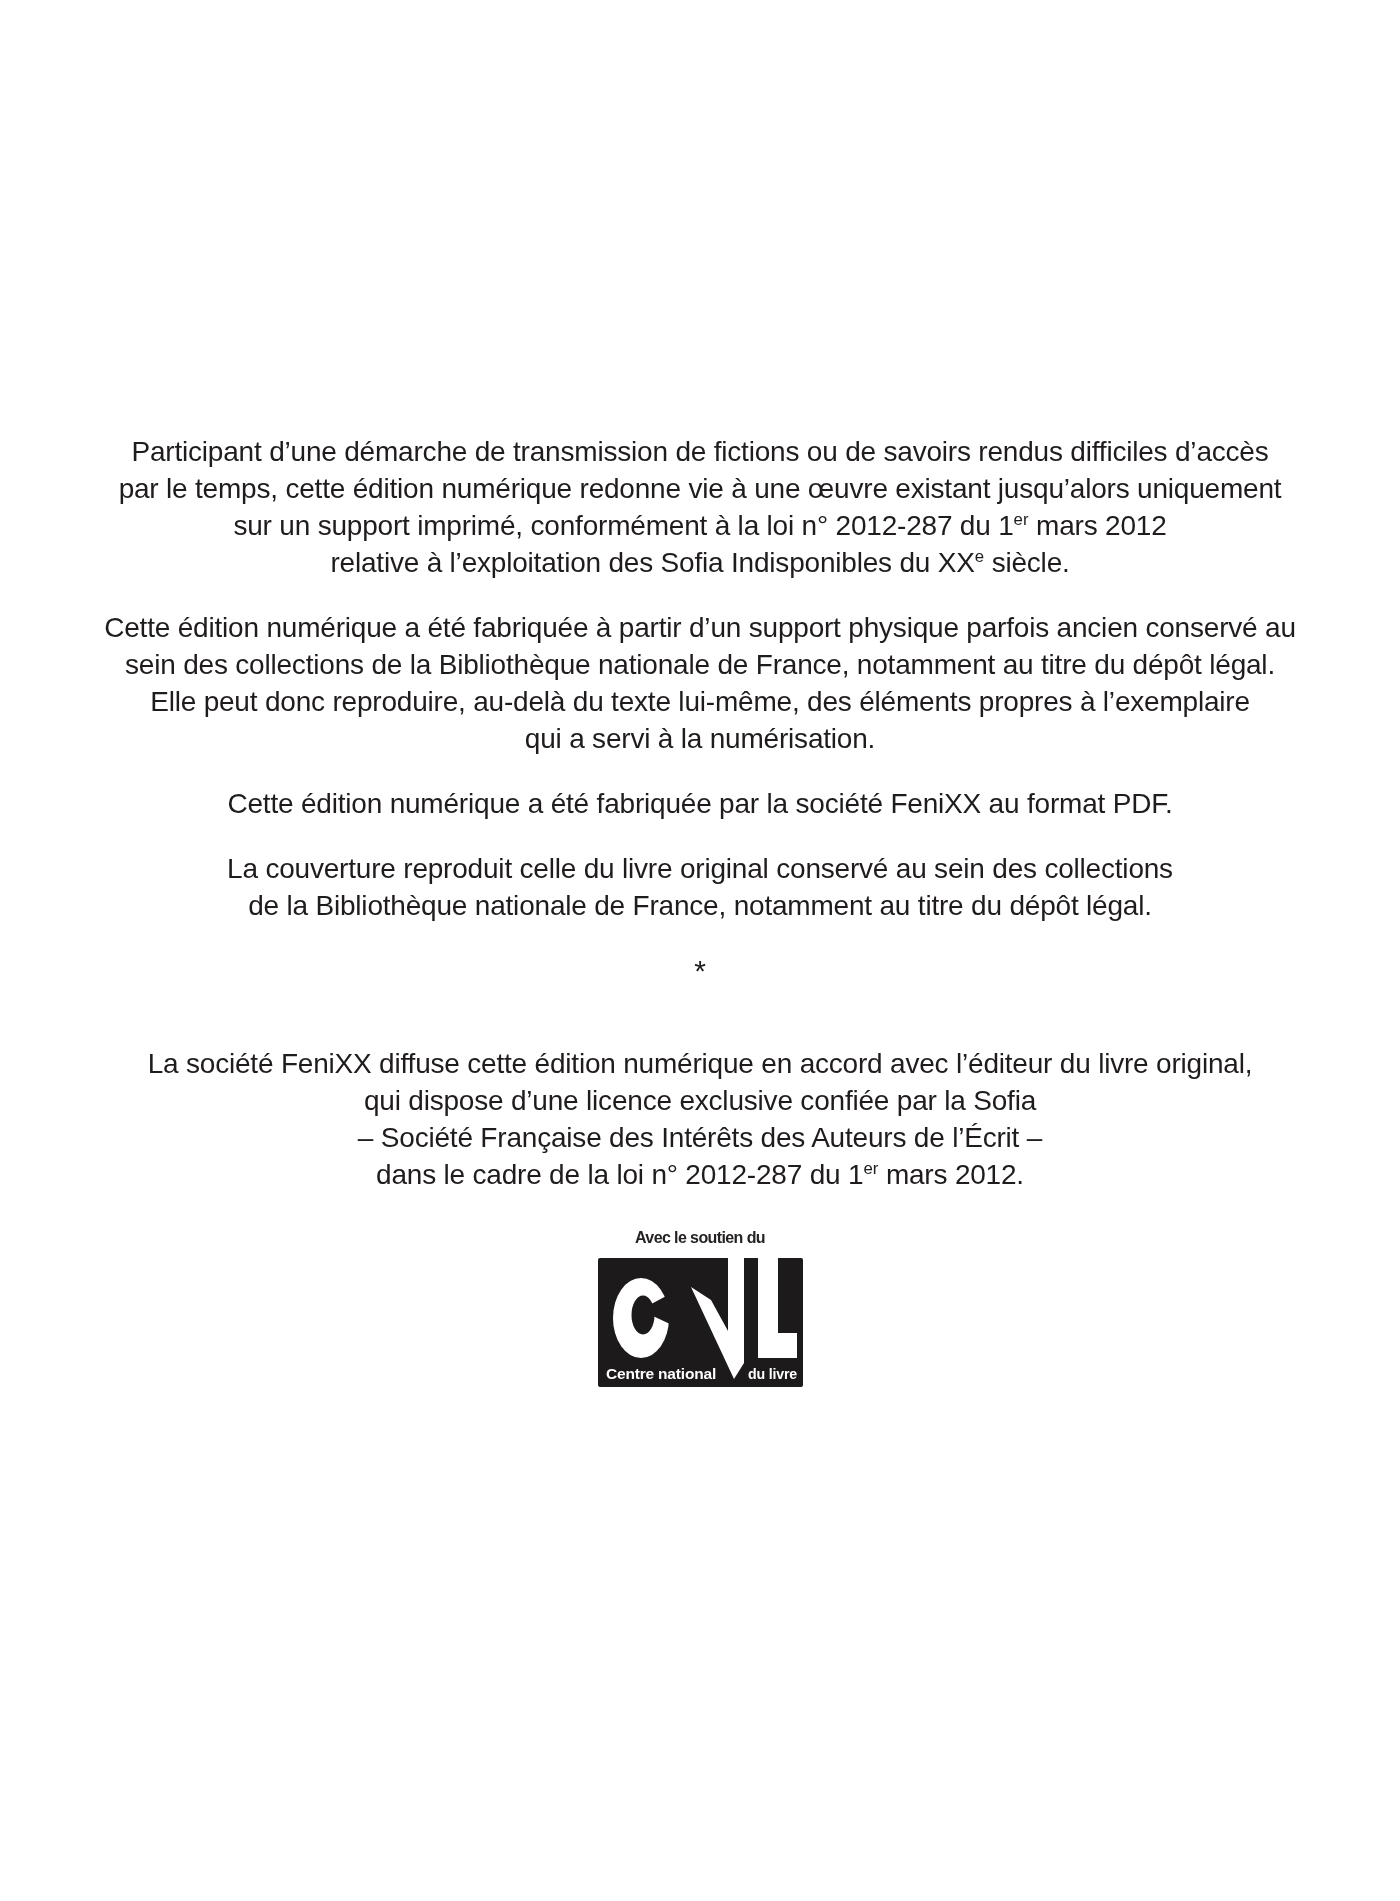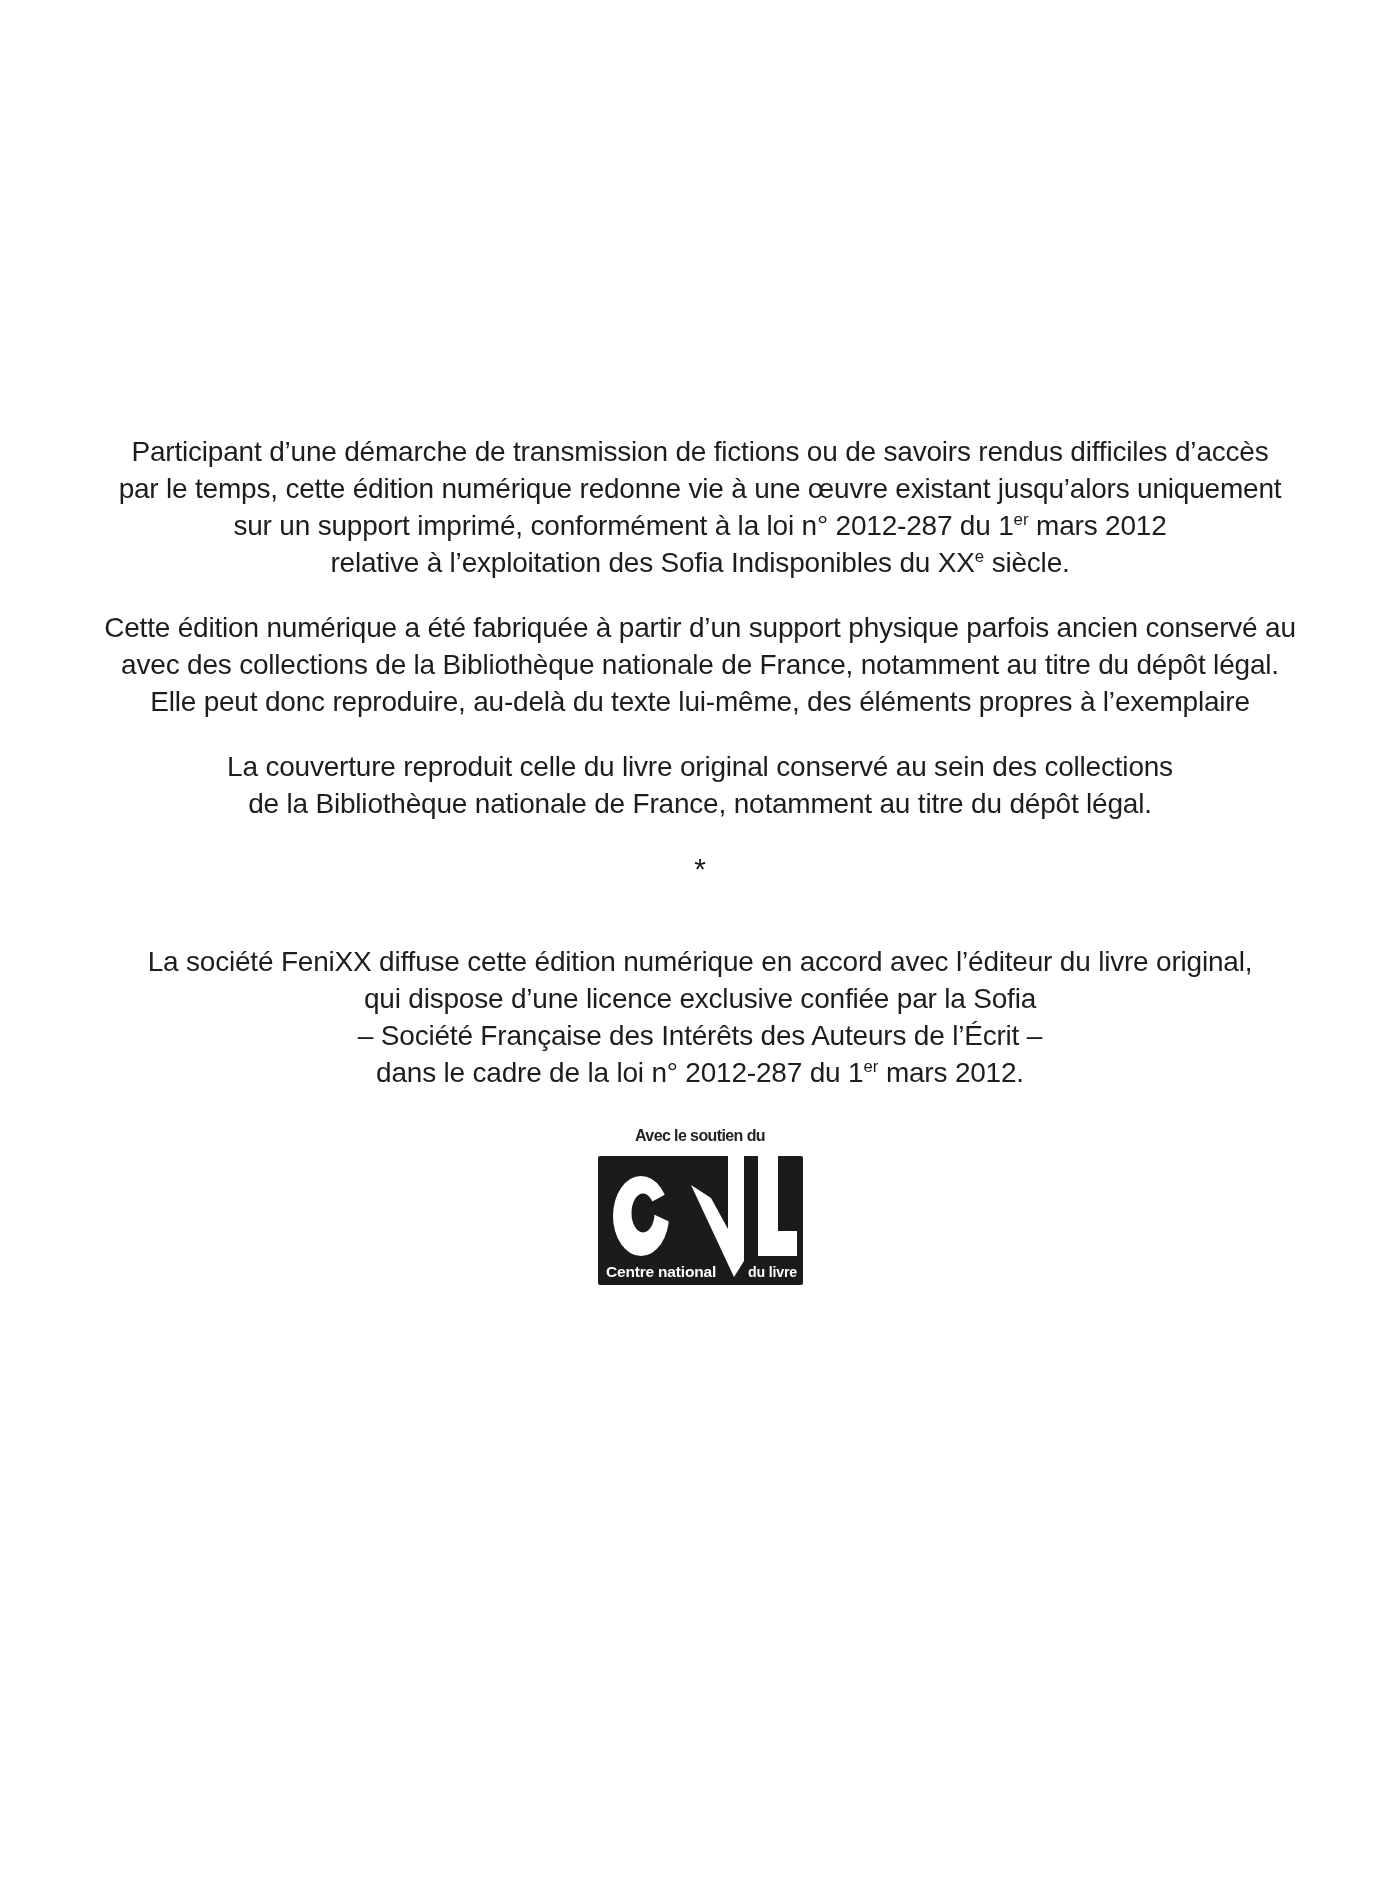--- a/index.html
+++ b/index.html
@@ -57,22 +57,26 @@
 
     <div>
         <div class="para">
           <div class="line"><span>Participant d’une démarche de transmission de fictions ou de savoirs rendus difficiles d’accès</span></div>
           <div class="line"><span>par le temps, cette édition numérique redonne vie à une œuvre existant jusqu’alors uniquement</span></div>
           <div class="line"><span>sur un support imprimé, conformément à la loi n° 2012-287 du 1</span><sup>er</sup><span> mars 2012</span></div>
           <div class="line"><span>relative à l’exploitation des Sofia Indisponibles du XX</span><sup>e</sup><span> siècle.</span></div>
         </div>
         <div class="para">
           <div class="line"><span>Cette édition numérique a été fabriquée à partir d’un support physique parfois ancien conservé au</span></div>
-          <div class="line"><span>avec des collections de la Bibliothèque nationale de France, notamment au titre du dépôt légal.</span></div>
+          <div class="line"><span>sein des collections de la Bibliothèque nationale de France, notamment au titre du dépôt légal.</span></div>
           <div class="line"><span>Elle peut donc reproduire, au-delà du texte lui-même, des éléments propres à l’exemplaire</span></div>
+          <div class="line"><span>qui a servi à la numérisation.</span></div>
+        </div>
+        <div class="para">
+          <div class="line"><span>Cette édition numérique a été fabriquée par la société FeniXX au format PDF.</span></div>
         </div>
         <div class="para">
           <div class="line"><span>La couverture reproduit celle du livre original conservé au sein des collections</span></div>
           <div class="line"><span>de la Bibliothèque nationale de France, notamment au titre du dépôt légal.</span></div>
         </div>
         <div class="separator">*</div>
         <div class="para">
           <div class="line"><span>La société FeniXX diffuse cette édition numérique en accord avec l’éditeur du livre original,</span></div>
           <div class="line"><span>qui dispose d’une licence exclusive confiée par la Sofia</span></div>
           <div class="line"><span>– Société Française des Intérêts des Auteurs de l’Écrit –</span></div>

